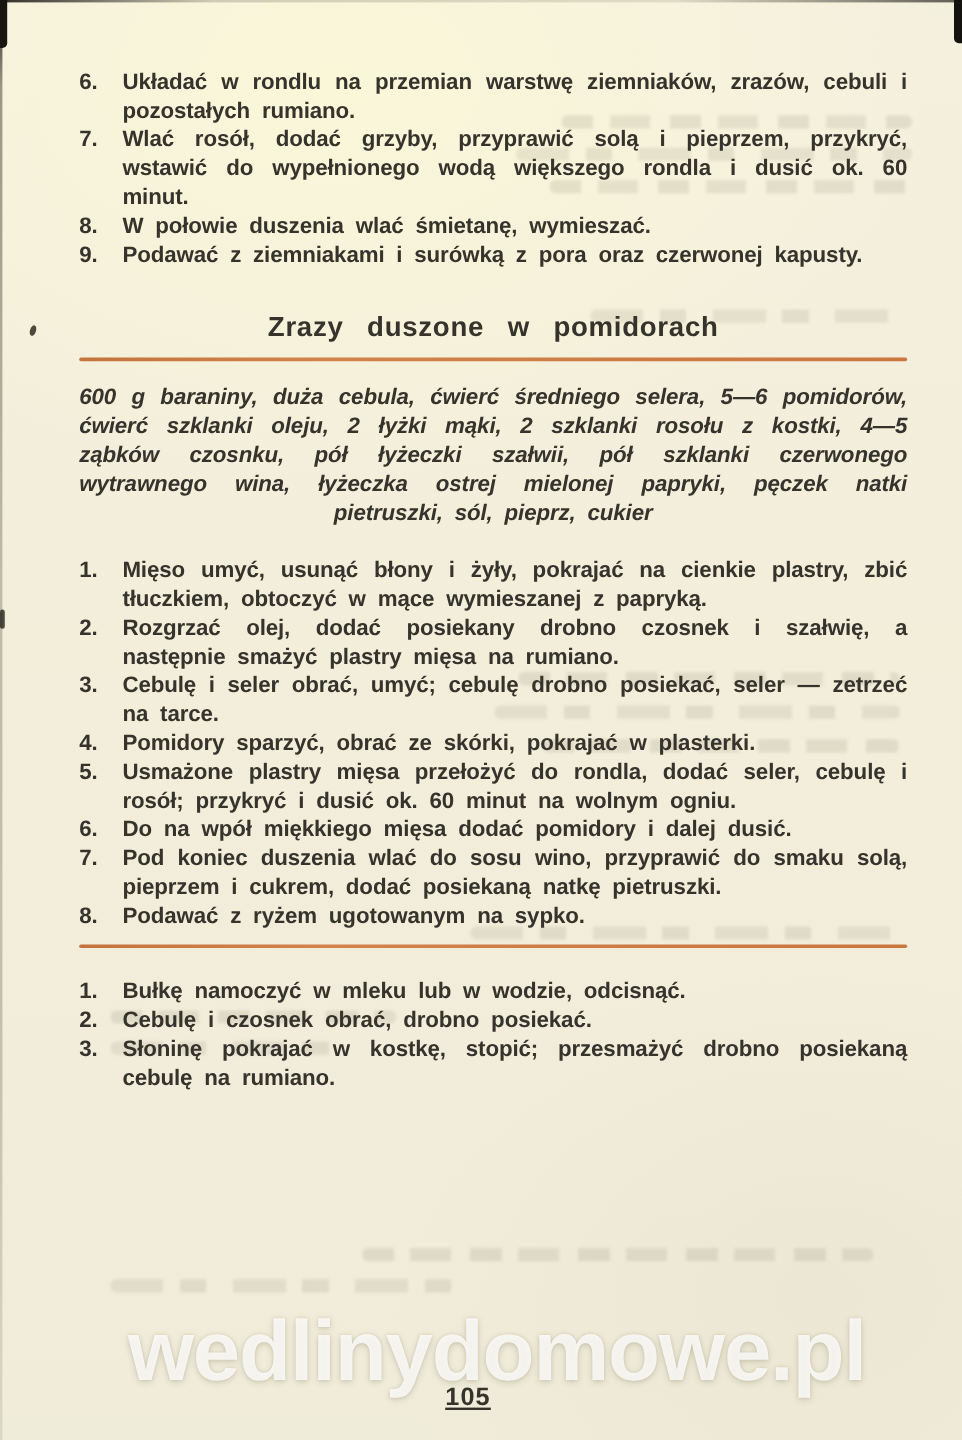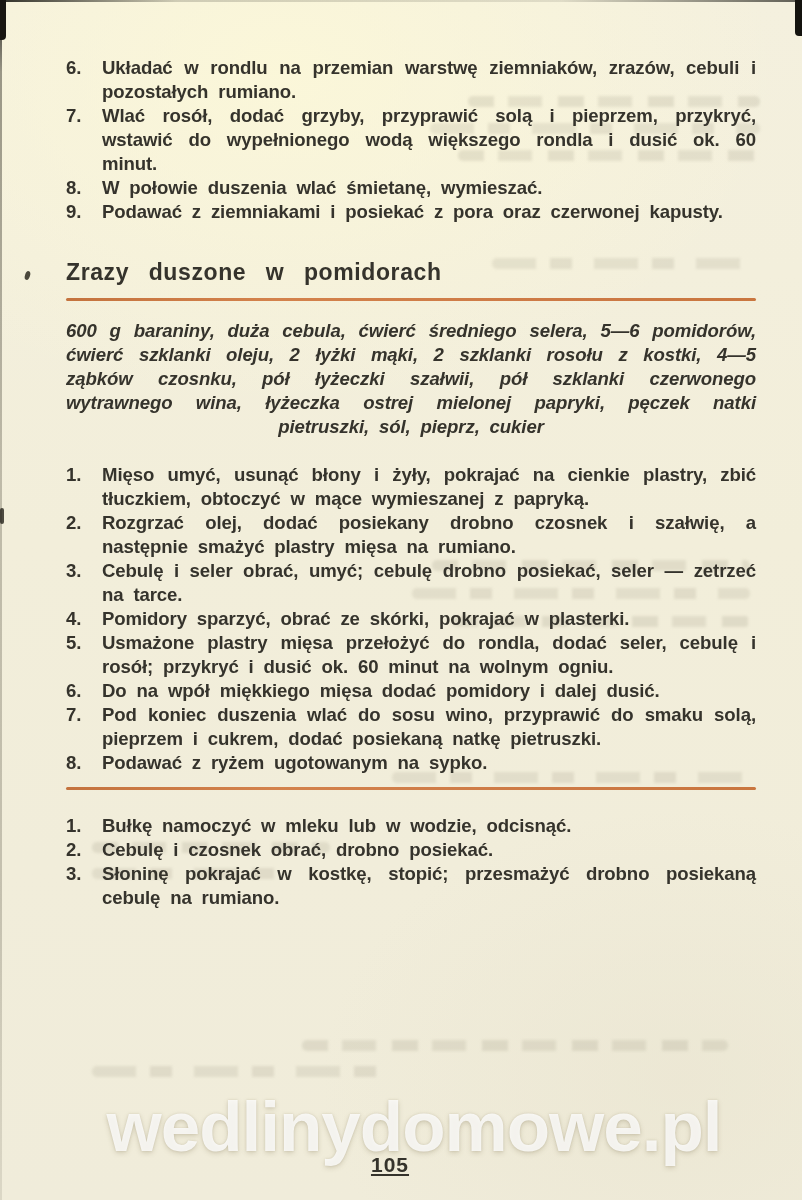--- a/index.html
+++ b/index.html
@@ -20,21 +20,21 @@
     position:relative;z-index:3;
     padding:56px 46px 0 66px;
     font-size:18.6px;line-height:24px;font-weight:700;
     word-spacing:.26em;letter-spacing:-.1px;
   }
   ol.steps{list-style:none;margin:24px 0 0;padding:0;}
   ol.steps.first{margin-top:0;}
   ol.steps li{position:relative;padding-left:36px;text-align:justify;}
   ol.steps .num{position:absolute;left:0;top:0;}
   h2.title{
-    margin:34px 0 0;text-align:left;
+    margin:34px 0 0;text-align:center;
     font-size:23px;line-height:28px;font-weight:700;
     letter-spacing:.6px;word-spacing:.55em;
   }
   .rule{
     height:3px;border:none;margin:12px 0 0;
     background:linear-gradient(90deg,#c4733e,#d3824c 30%,#cd7a45 70%,#c9763f);
     border-radius:2px;
   }
   p.ingredients{
     margin:18px 0 0;font-style:italic;
@@ -108,21 +108,21 @@
       <li>
         <span class="num">7.</span>
         <span class="txt">Wlać rosół, dodać grzyby, przyprawić solą i pieprzem, przykryć, wstawić do wypełnionego wodą większego rondla i dusić ok. 60 minut.</span>
       </li>
       <li>
         <span class="num">8.</span>
         <span class="txt">W połowie duszenia wlać śmietanę, wymieszać.</span>
       </li>
       <li>
         <span class="num">9.</span>
-        <span class="txt">Podawać z ziemniakami i posiekać z pora oraz czerwonej kapusty.</span>
+        <span class="txt">Podawać z ziemniakami i surówką z pora oraz czerwonej kapusty.</span>
       </li>
     </ol>
 
     <h2 class="title">Zrazy duszone w pomidorach</h2>
     <hr class="rule">
     <p class="ingredients">600 g baraniny, duża cebula, ćwierć średniego selera, 5—6 pomidorów, ćwierć szklanki oleju, 2 łyżki mąki, 2 szklanki rosołu z kostki, 4—5 ząbków czosnku, pół łyżeczki szałwii, pół szklanki czerwonego wytrawnego wina, łyżeczka ostrej mielonej papryki, pęczek natki pietruszki, sól, pieprz, cukier</p>
 
     <ol class="steps">
       <li>
         <span class="num">1.</span>

